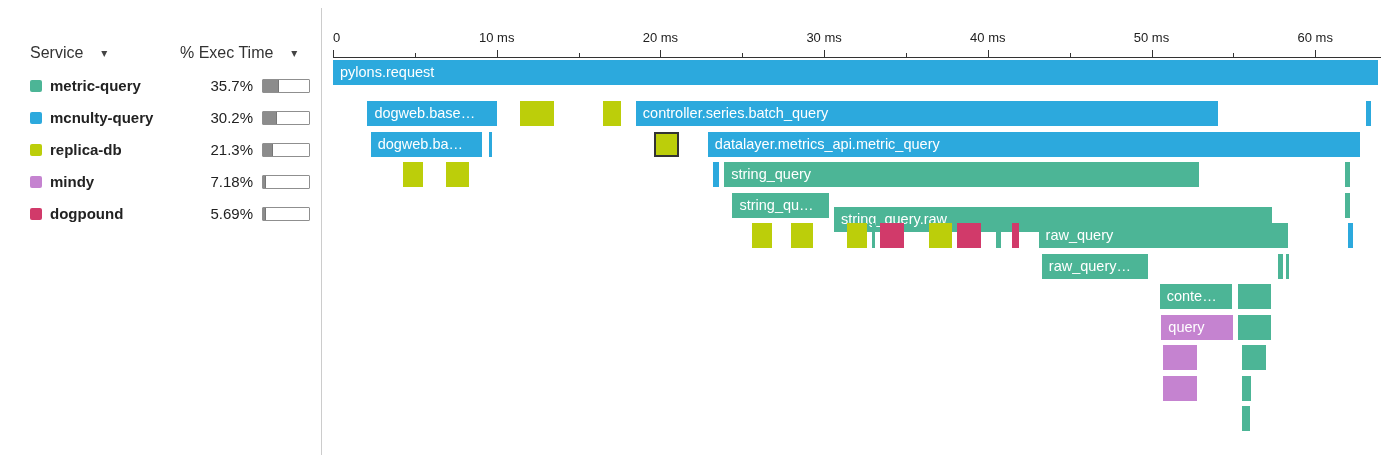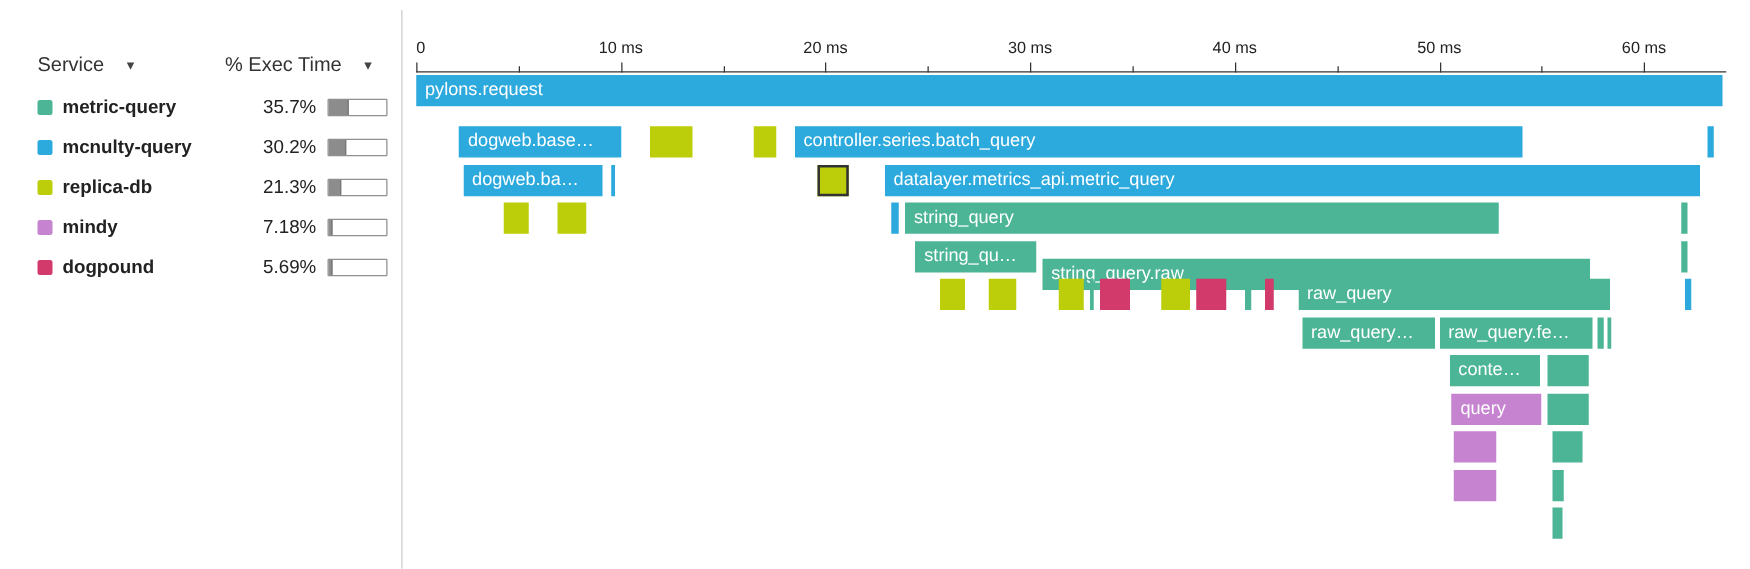--- a/index.html
+++ b/index.html
@@ -142,21 +142,20 @@
     <div class="span nolabel" style="left: 847.018px; width: 19.781px; top: 223px; background: rgb(188, 206, 10);"></div>
     <div class="span nolabel" style="left: 871.573px; width: 3.411px; top: 223px; background: rgb(76, 181, 150);"></div>
     <div class="span nolabel" style="left: 879.758px; width: 24.692px; top: 223px; background: rgb(209, 58, 106);"></div>
     <div class="span nolabel" style="left: 928.868px; width: 23.055px; top: 223px; background: rgb(188, 206, 10);"></div>
     <div class="span nolabel" style="left: 956.697px; width: 24.692px; top: 223px; background: rgb(209, 58, 106);"></div>
     <div class="span nolabel" style="left: 995.985px; width: 5.048px; top: 223px; background: rgb(76, 181, 150);"></div>
     <div class="span nolabel" style="left: 1012.36px; width: 6.685px; top: 223px; background: rgb(209, 58, 106);"></div>
     <div class="span" style="left: 1038.55px; width: 248.961px; top: 223px; background: rgb(76, 181, 150);">raw_query</div>
     <div class="span nolabel" style="left: 1347.94px; width: 5.048px; top: 223px; background: rgb(44, 169, 221);"></div>
     <div class="span" style="left: 1041.82px; width: 106.542px; top: 253.5px; background: rgb(76, 181, 150);">raw_query…</div>
-    <div class="span" style="left: 1151.5px; width: 122.912px; top: 253.5px; background: rgb(76, 181, 150);">raw_query.fe…</div>
     <div class="span nolabel" style="left: 1277.55px; width: 5.048px; top: 253.5px; background: rgb(76, 181, 150);"></div>
     <div class="span nolabel" style="left: 1285.73px; width: 3.411px; top: 253.5px; background: rgb(76, 181, 150);"></div>
     <div class="span" style="left: 1159.68px; width: 72.165px; top: 284px; background: rgb(76, 181, 150);">conte…</div>
     <div class="span nolabel" style="left: 1238.26px; width: 32.877px; top: 284px; background: rgb(76, 181, 150);"></div>
     <div class="span" style="left: 1161.32px; width: 72.165px; top: 314.5px; background: rgb(197, 131, 208);">query</div>
     <div class="span nolabel" style="left: 1238.26px; width: 32.877px; top: 314.5px; background: rgb(76, 181, 150);"></div>
     <div class="span nolabel" style="left: 1162.96px; width: 34.514px; top: 345px; background: rgb(197, 131, 208);"></div>
     <div class="span nolabel" style="left: 1241.54px; width: 24.692px; top: 345px; background: rgb(76, 181, 150);"></div>
     <div class="span nolabel" style="left: 1162.96px; width: 34.514px; top: 375.5px; background: rgb(197, 131, 208);"></div>
     <div class="span nolabel" style="left: 1241.54px; width: 9.959px; top: 375.5px; background: rgb(76, 181, 150);"></div>

